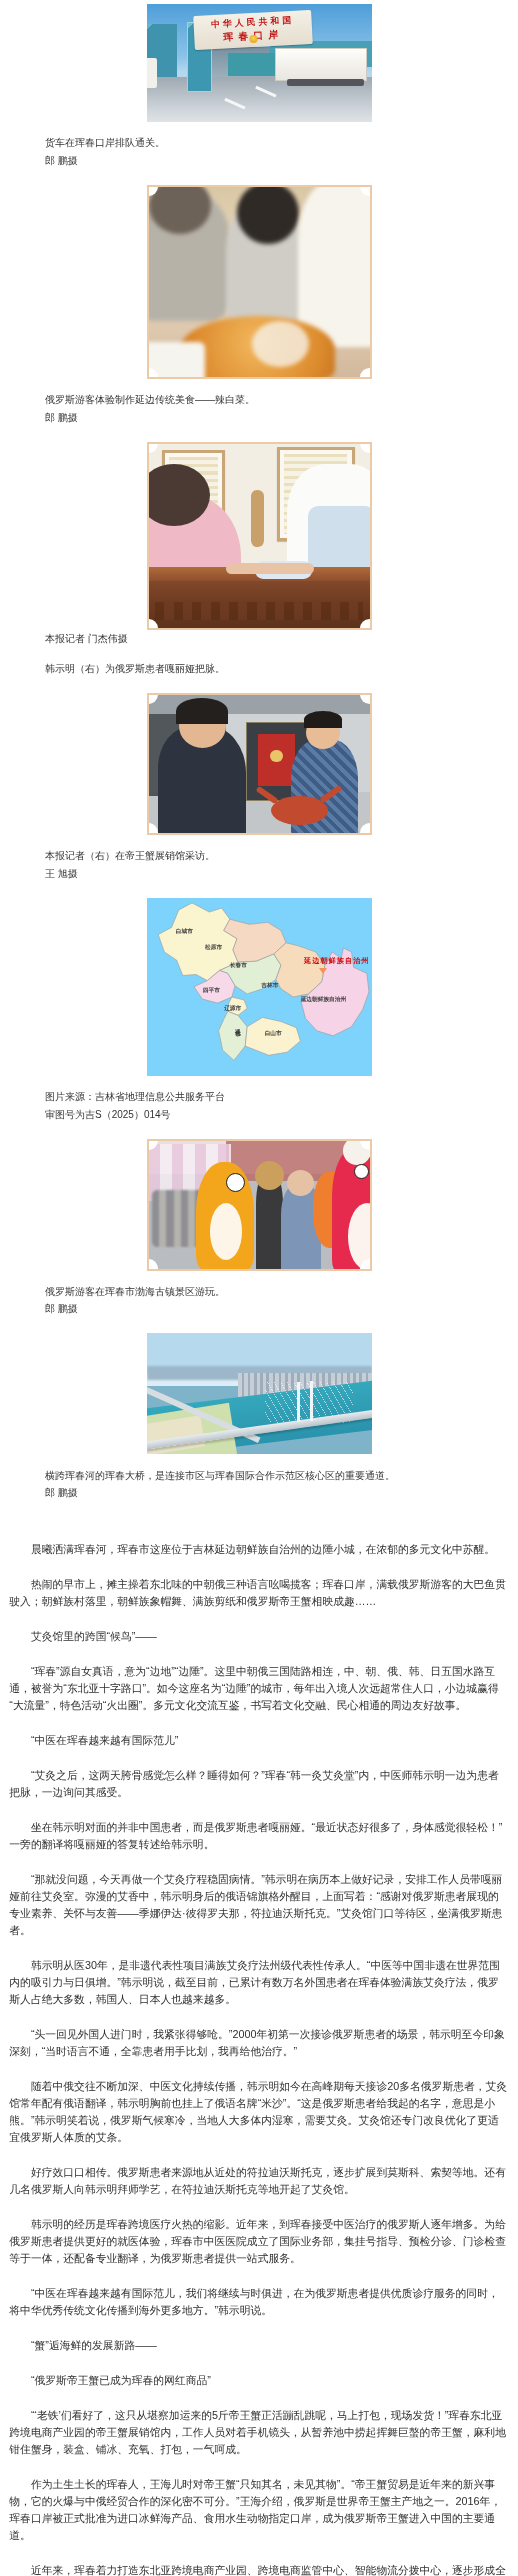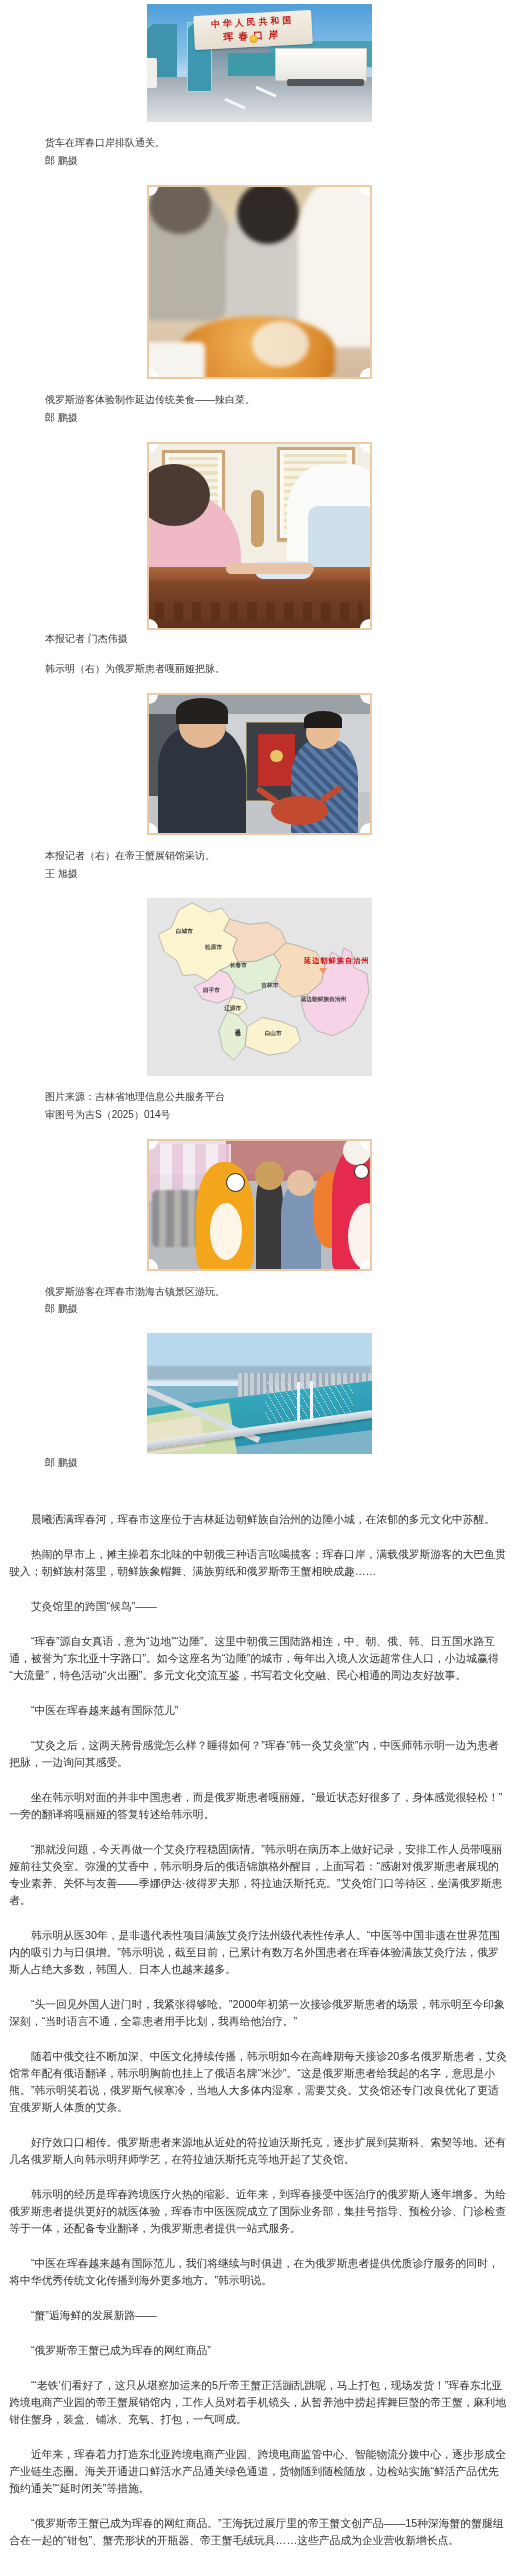--- a/index.html
+++ b/index.html
@@ -106,21 +106,21 @@
   .p7 .river{position:absolute;left:-15.5px;top:61px;width:268px;height:49px;background:linear-gradient(180deg,#35a8bd,#2a93ad);transform:rotate(-7deg);}
   .p7 .bankL{position:absolute;left:-10.3px;top:77px;width:98px;height:57px;background:#cfe0ae;transform:rotate(-9deg);}
   .p7 .field{position:absolute;left:-5.2px;top:87px;width:62px;height:31px;background:#e9e3c8;transform:rotate(-9deg);}
   .p7 .deck{position:absolute;left:-10.3px;top:92px;width:258px;height:8.2px;background:linear-gradient(180deg,#e8ecef,#b9c2c9);transform:rotate(-8deg);box-shadow:0 2.1px 2.1px rgba(0,0,0,.2);}
   .p7 .road7{position:absolute;left:-15.5px;top:77px;width:134px;height:6.2px;background:#d8dde1;transform:rotate(24deg);}
   .p7 .tower1,.p7 .tower2{position:absolute;width:3.6px;height:40px;background:#f2f5f7;}
   .p7 .tower1{left:150px;top:49px;} .p7 .tower2{left:163px;top:48px;}
   .p7 .cables{position:absolute;left:118px;top:49px;width:88px;height:41px;background:repeating-linear-gradient(60deg,transparent 0 5.2px,rgba(255,255,255,.65) 5.2px 5.7px);}
 
   
-  .mapwrap{position:relative;width:225px;height:178px;margin:0 auto;background:#e5e5e5;}
+  .mapwrap{position:relative;width:225px;height:178px;margin:0 auto;background:#7dd3fc;}
   .mapwrap svg{position:absolute;left:0;top:0;}
   .mlabel{position:absolute;font-size:5.7px;font-weight:bold;color:#3c3c3c;white-space:nowrap;}
   .mlabel.vert{writing-mode:vertical-rl;letter-spacing:1px;}
   .mhl{position:absolute;font-size:7.2px;font-weight:bold;color:#ce0b0b;letter-spacing:1px;white-space:nowrap;}
   .marrow{position:absolute;width:0;height:0;border:4.1px solid transparent;border-top:6.7px solid #f2935e;}
 
   
   .article{padding:5.2px 9.3px 12.4px 9.3px;}
   .para{font-size:10.8px;line-height:17px;margin:18px 0;text-indent:2em;color:#2f2f2f;}
 </style>
@@ -299,20 +299,21 @@
         <div class="river"></div>
         <div class="bankL"></div>
         <div class="field"></div>
         <div class="road7"></div>
         <div class="cables"></div>
         <div class="deck"></div>
         <div class="tower1"></div>
         <div class="tower2"></div>
       </div>
     </figure>
+    <p class="cap first">横跨珲春河的珲春大桥，是连接市区与珲春国际合作示范区核心区的重要通道。</p>
     <p class="cap">郎 鹏摄</p>
   </div>
 
   <section class="article">
     <p class="para">晨曦洒满珲春河，珲春市这座位于吉林延边朝鲜族自治州的边陲小城，在浓郁的多元文化中苏醒。</p>
     <p class="para">热闹的早市上，摊主操着东北味的中朝俄三种语言吆喝揽客；珲春口岸，满载俄罗斯游客的大巴鱼贯驶入；朝鲜族村落里，朝鲜族象帽舞、满族剪纸和俄罗斯帝王蟹相映成趣……</p>
     <p class="para">艾灸馆里的跨国“候鸟”——</p>
     <p class="para">“珲春”源自女真语，意为“边地”“边陲”。这里中朝俄三国陆路相连，中、朝、俄、韩、日五国水路互通，被誉为“东北亚十字路口”。如今这座名为“边陲”的城市，每年出入境人次远超常住人口，小边城赢得“大流量”，特色活动“火出圈”。多元文化交流互鉴，书写着文化交融、民心相通的周边友好故事。</p>
     <p class="para">“中医在珲春越来越有国际范儿”</p>
     <p class="para">“艾灸之后，这两天胯骨感觉怎么样？睡得如何？”珲春“韩一灸艾灸堂”内，中医师韩示明一边为患者把脉，一边询问其感受。</p>
@@ -320,19 +321,20 @@
     <p class="para">“那就没问题，今天再做一个艾灸疗程稳固病情。”韩示明在病历本上做好记录，安排工作人员带嘎丽娅前往艾灸室。弥漫的艾香中，韩示明身后的俄语锦旗格外醒目，上面写着：“感谢对俄罗斯患者展现的专业素养、关怀与友善——季娜伊达·彼得罗夫那，符拉迪沃斯托克。”艾灸馆门口等待区，坐满俄罗斯患者。</p>
     <p class="para">韩示明从医30年，是非遗代表性项目满族艾灸疗法州级代表性传承人。“中医等中国非遗在世界范围内的吸引力与日俱增。”韩示明说，截至目前，已累计有数万名外国患者在珲春体验满族艾灸疗法，俄罗斯人占绝大多数，韩国人、日本人也越来越多。</p>
     <p class="para">“头一回见外国人进门时，我紧张得够呛。”2000年初第一次接诊俄罗斯患者的场景，韩示明至今印象深刻，“当时语言不通，全靠患者用手比划，我再给他治疗。”</p>
     <p class="para">随着中俄交往不断加深、中医文化持续传播，韩示明如今在高峰期每天接诊20多名俄罗斯患者，艾灸馆常年配有俄语翻译，韩示明胸前也挂上了俄语名牌“米沙”。“这是俄罗斯患者给我起的名字，意思是小熊。”韩示明笑着说，俄罗斯气候寒冷，当地人大多体内湿寒，需要艾灸。艾灸馆还专门改良优化了更适宜俄罗斯人体质的艾条。</p>
     <p class="para">好疗效口口相传。俄罗斯患者来源地从近处的符拉迪沃斯托克，逐步扩展到莫斯科、索契等地。还有几名俄罗斯人向韩示明拜师学艺，在符拉迪沃斯托克等地开起了艾灸馆。</p>
     <p class="para">韩示明的经历是珲春跨境医疗火热的缩影。近年来，到珲春接受中医治疗的俄罗斯人逐年增多。为给俄罗斯患者提供更好的就医体验，珲春市中医医院成立了国际业务部，集挂号指导、预检分诊、门诊检查等于一体，还配备专业翻译，为俄罗斯患者提供一站式服务。</p>
     <p class="para">“中医在珲春越来越有国际范儿，我们将继续与时俱进，在为俄罗斯患者提供优质诊疗服务的同时，将中华优秀传统文化传播到海外更多地方。”韩示明说。</p>
     <p class="para">“蟹”逅海鲜的发展新路——</p>
     <p class="para">“俄罗斯帝王蟹已成为珲春的网红商品”</p>
     <p class="para">“‘老铁’们看好了，这只从堪察加运来的5斤帝王蟹正活蹦乱跳呢，马上打包，现场发货！”珲春东北亚跨境电商产业园的帝王蟹展销馆内，工作人员对着手机镜头，从暂养池中捞起挥舞巨螯的帝王蟹，麻利地钳住蟹身，装盒、铺冰、充氧、打包，一气呵成。</p>
+    <p class="para">作为土生土长的珲春人，王海儿时对帝王蟹“只知其名，未见其物”。“帝王蟹贸易是近年来的新兴事物，它的火爆与中俄经贸合作的深化密不可分。”王海介绍，俄罗斯是世界帝王蟹主产地之一。2016年，珲春口岸被正式批准为进口冰鲜海产品、食用水生动物指定口岸，成为俄罗斯帝王蟹进入中国的主要通道。</p>
     <p class="para">近年来，珲春着力打造东北亚跨境电商产业园、跨境电商监管中心、智能物流分拨中心，逐步形成全产业链生态圈。海关开通进口鲜活水产品通关绿色通道，货物随到随检随放，边检站实施“鲜活产品优先预约通关”“延时闭关”等措施。</p>
     <p class="para">“俄罗斯帝王蟹已成为珲春的网红商品。”王海抚过展厅里的帝王蟹文创产品——15种深海蟹的蟹腿组合在一起的“钳包”、蟹壳形状的开瓶器、帝王蟹毛绒玩具……这些产品成为企业营收新增长点。</p>
 
   </section>
 
 </div>
 
 
 </body></html>

